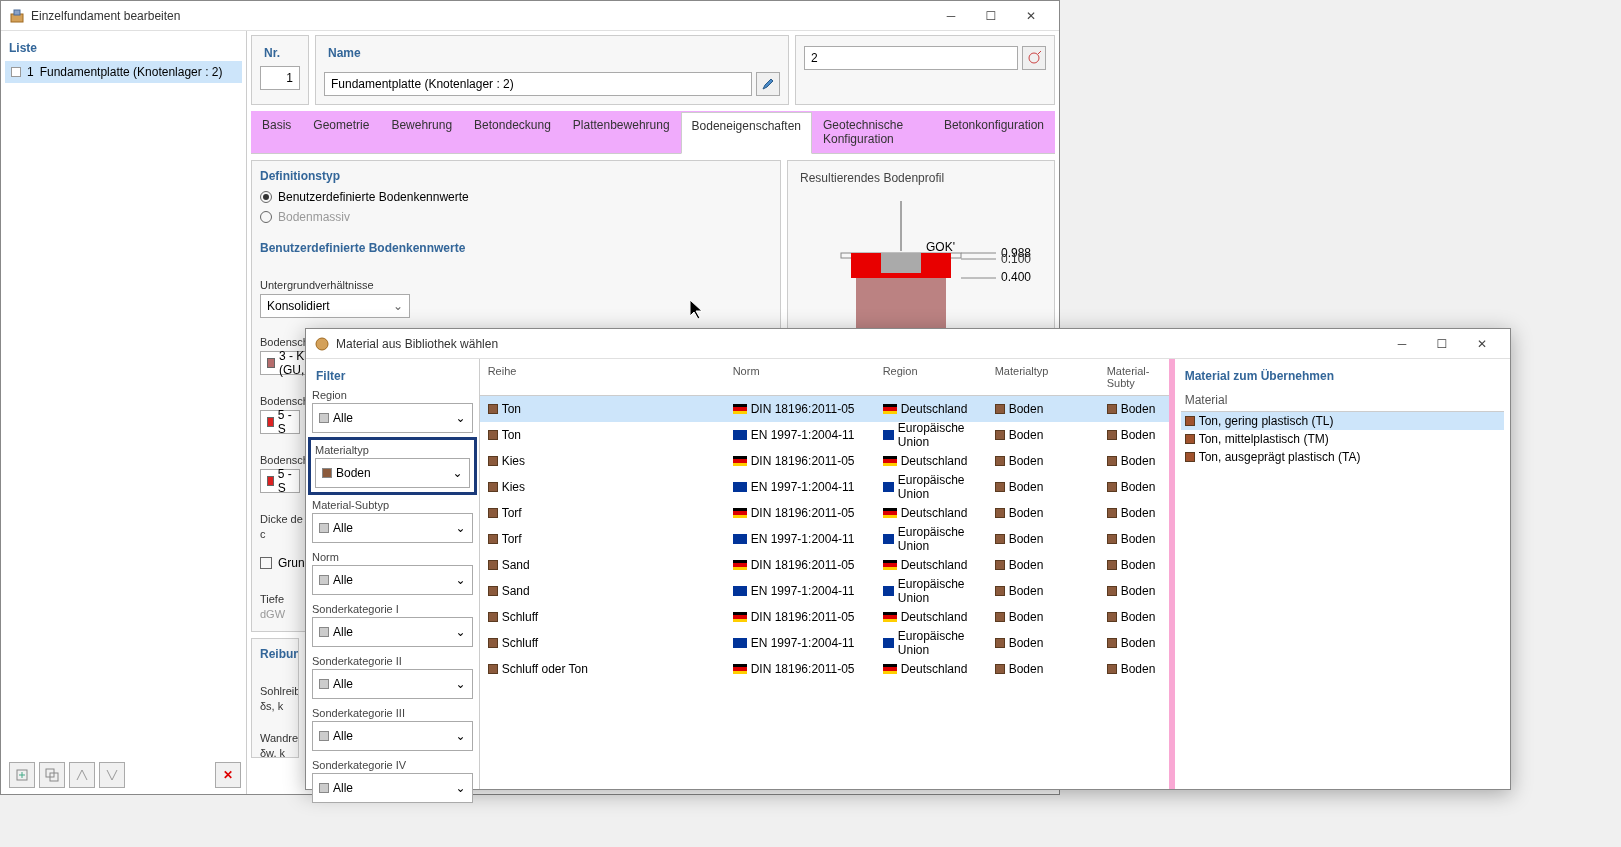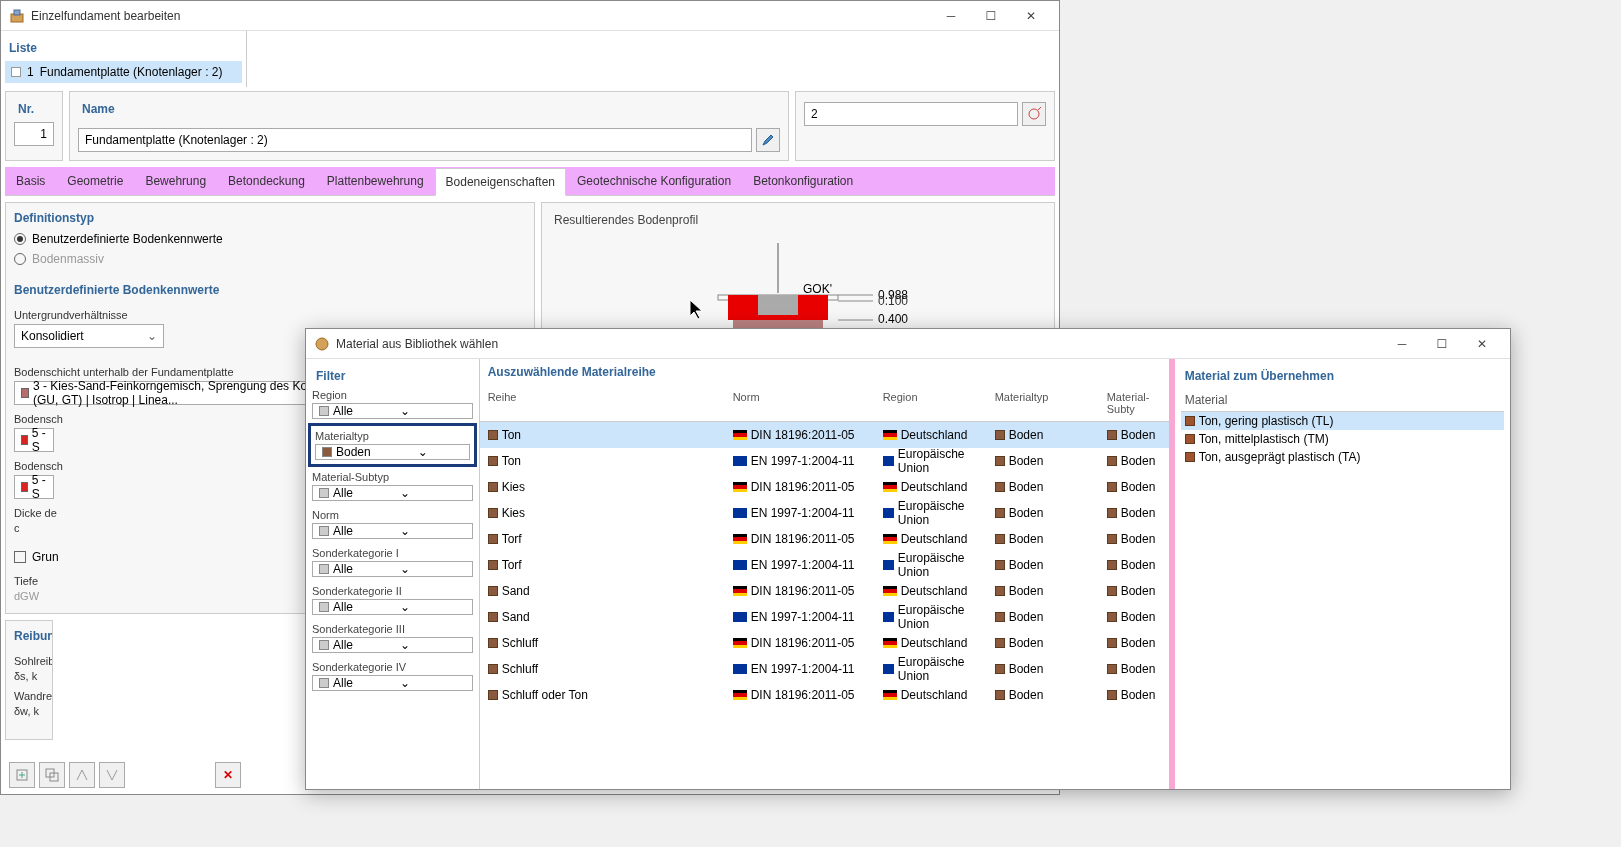--- a/index.html
+++ b/index.html
@@ -6,21 +6,21 @@
 body { background: #f0f0f0; position: relative; width: 1621px; height: 847px; overflow: hidden; }
 
 
 .main-window { position: absolute; left: 0; top: 0; width: 1060px; height: 795px; background: #fff; border: 1px solid #888; }
 .titlebar { height: 30px; display: flex; align-items: center; padding: 0 8px; background: #fff; border-bottom: 1px solid #e0e0e0; }
 .titlebar .icon { width: 16px; height: 16px; margin-right: 6px; }
 .titlebar .title { flex: 1; font-size: 12px; color: #333; }
 .titlebar .winbtns { display: flex; }
 .titlebar .winbtn { width: 40px; height: 28px; display: flex; align-items: center; justify-content: center; color: #444; }
 
-.main-body { display: flex; height: calc(100% - 30px); flex-direction: column; }
+.main-body { display: flex; height: calc(100% - 30px); }
 .left-panel { width: 246px; border-right: 1px solid #ccc; padding: 4px; display: flex; flex-direction: column; }
 .panel-heading { font-size: 12px; color: #336699; font-weight: 600; padding: 6px 4px; }
 .list-item { display: flex; align-items: center; background: #cde5fa; padding: 4px 6px; }
 .list-item .sq { width: 10px; height: 10px; background: #fff; border: 1px solid #999; margin-right: 6px; }
 
 .right-area { flex: 1; padding: 4px; }
 .top-row { display: flex; gap: 6px; margin-bottom: 6px; }
 .card { border: 1px solid #ccc; background: #f7f7f7; padding: 4px 8px 8px 8px; }
 .card-nr { width: 58px; }
 .card-name { flex: 1; }
@@ -35,42 +35,42 @@
 .tab.active { background: #fff; border: 1px solid #ccc; border-bottom: 1px solid #fff; position: relative; top: 1px; }
 
 .lower-row { display: flex; gap: 6px; }
 .form-col { width: 530px; }
 .profile-col { flex: 1; }
 .section-head { color: #336699; font-weight: 600; padding: 4px 0; }
 .radio-row { display: flex; align-items: center; padding: 3px 0; }
 .radio { width: 12px; height: 12px; border-radius: 50%; border: 1px solid #666; margin-right: 6px; display: flex; align-items: center; justify-content: center; }
 .radio.checked::after { content:''; width:6px; height:6px; background:#333; border-radius:50%; }
 .dim { color: #999; }
-.field-label { color: #333; margin-top: 8px; margin-bottom: 3px; font-size: 11px; }
+.field-label { color: #333; margin-top: 20px; margin-bottom: 3px; font-size: 11px; }
 .select { height: 24px; background: #fff; border: 1px solid #aaa; display: flex; align-items: center; padding: 0 6px; justify-content: space-between; width: 150px; }
 .select.wide { width: 408px; }
 .select .chev { color: #666; }
 .swatch { width: 10px; height: 10px; display: inline-block; margin-right: 4px; border: 1px solid #666; }
 .select-row { display: flex; align-items: center; gap: 4px; margin-bottom: 8px; }
 
 
 .profile-svg { width: 100%; height: 200px; }
 
 
 .bottom-toolbar { position: absolute; bottom: 6px; left: 8px; display: flex; gap: 4px; }
 .bottom-toolbar .tb { width: 26px; height: 26px; border: 1px solid #aaa; background: #f0f0f0; display:flex; align-items:center; justify-content:center; }
 .delete-x { position: absolute; bottom: 6px; left: 214px; width: 26px; height: 26px; border: 1px solid #aaa; background: #f0f0f0; display:flex; align-items:center; justify-content:center; color: #d00; font-weight: bold; }
 
 
 .lib-window { position: absolute; left: 305px; top: 328px; width: 1206px; height: 462px; background: #fff; border: 1px solid #888; box-shadow: 0 4px 20px rgba(0,0,0,0.3); }
 .lib-body { display: flex; height: calc(100% - 30px); }
 .filter-panel { width: 174px; border-right: 1px solid #ccc; padding: 4px 6px; }
 .filter-block { margin-bottom: 8px; }
 .filter-label { font-size: 11px; color: #444; margin-bottom: 2px; }
-.fselect { height: 16px; background: #fff; border: 1px solid #aaa; display: flex; align-items: center; padding: 0 6px; width: 100%; gap: 47px; }
+.fselect { height: 30px; background: #fff; border: 1px solid #aaa; display: flex; align-items: center; padding: 0 6px; justify-content: space-between; width: 100%; }
 .fselect .sw { width: 10px; height: 10px; background: #ccc; border: 1px solid #888; margin-right: 4px; }
 .highlighted { border: 3px solid #1a3a7a; padding: 4px; margin: -4px -4px 4px -4px; }
 
 .table-panel { flex: 1; display: flex; flex-direction: column; }
 .table-head { color: #336699; font-weight: 600; padding: 6px 8px; }
 .gridhead { display: flex; border-bottom: 1px solid #ccc; padding: 2px 0; }
 .gridhead .col { padding: 4px 8px; color: #555; font-size: 11px; }
 .gridbody { flex: 1; overflow-y: auto; }
 .gridrow { display: flex; padding: 0; align-items: center; height: 26px; }
 .gridrow.selected { background: #cde5fa; }
@@ -401,21 +401,20 @@
             <span style="display:flex;align-items:center">
               <span class="sw"></span>
               <span>Alle</span>
             </span>
             <span class="chev">⌄</span>
           </div>
       </div>
     </div>
 
     <div class="table-panel">
-      <div class="table-head">Auszuwählende Materialreihe</div>
       <div class="gridhead">
         <div class="col col-reihe">Reihe</div>
         <div class="col col-norm">Norm</div>
         <div class="col col-region">Region</div>
         <div class="col col-mat">Materialtyp</div>
         <div class="col col-sub">Material-Subty</div>
       </div>
       <div class="gridbody" id="gridbody">
           <div class="gridrow selected">
             <div class="cell col-reihe">

